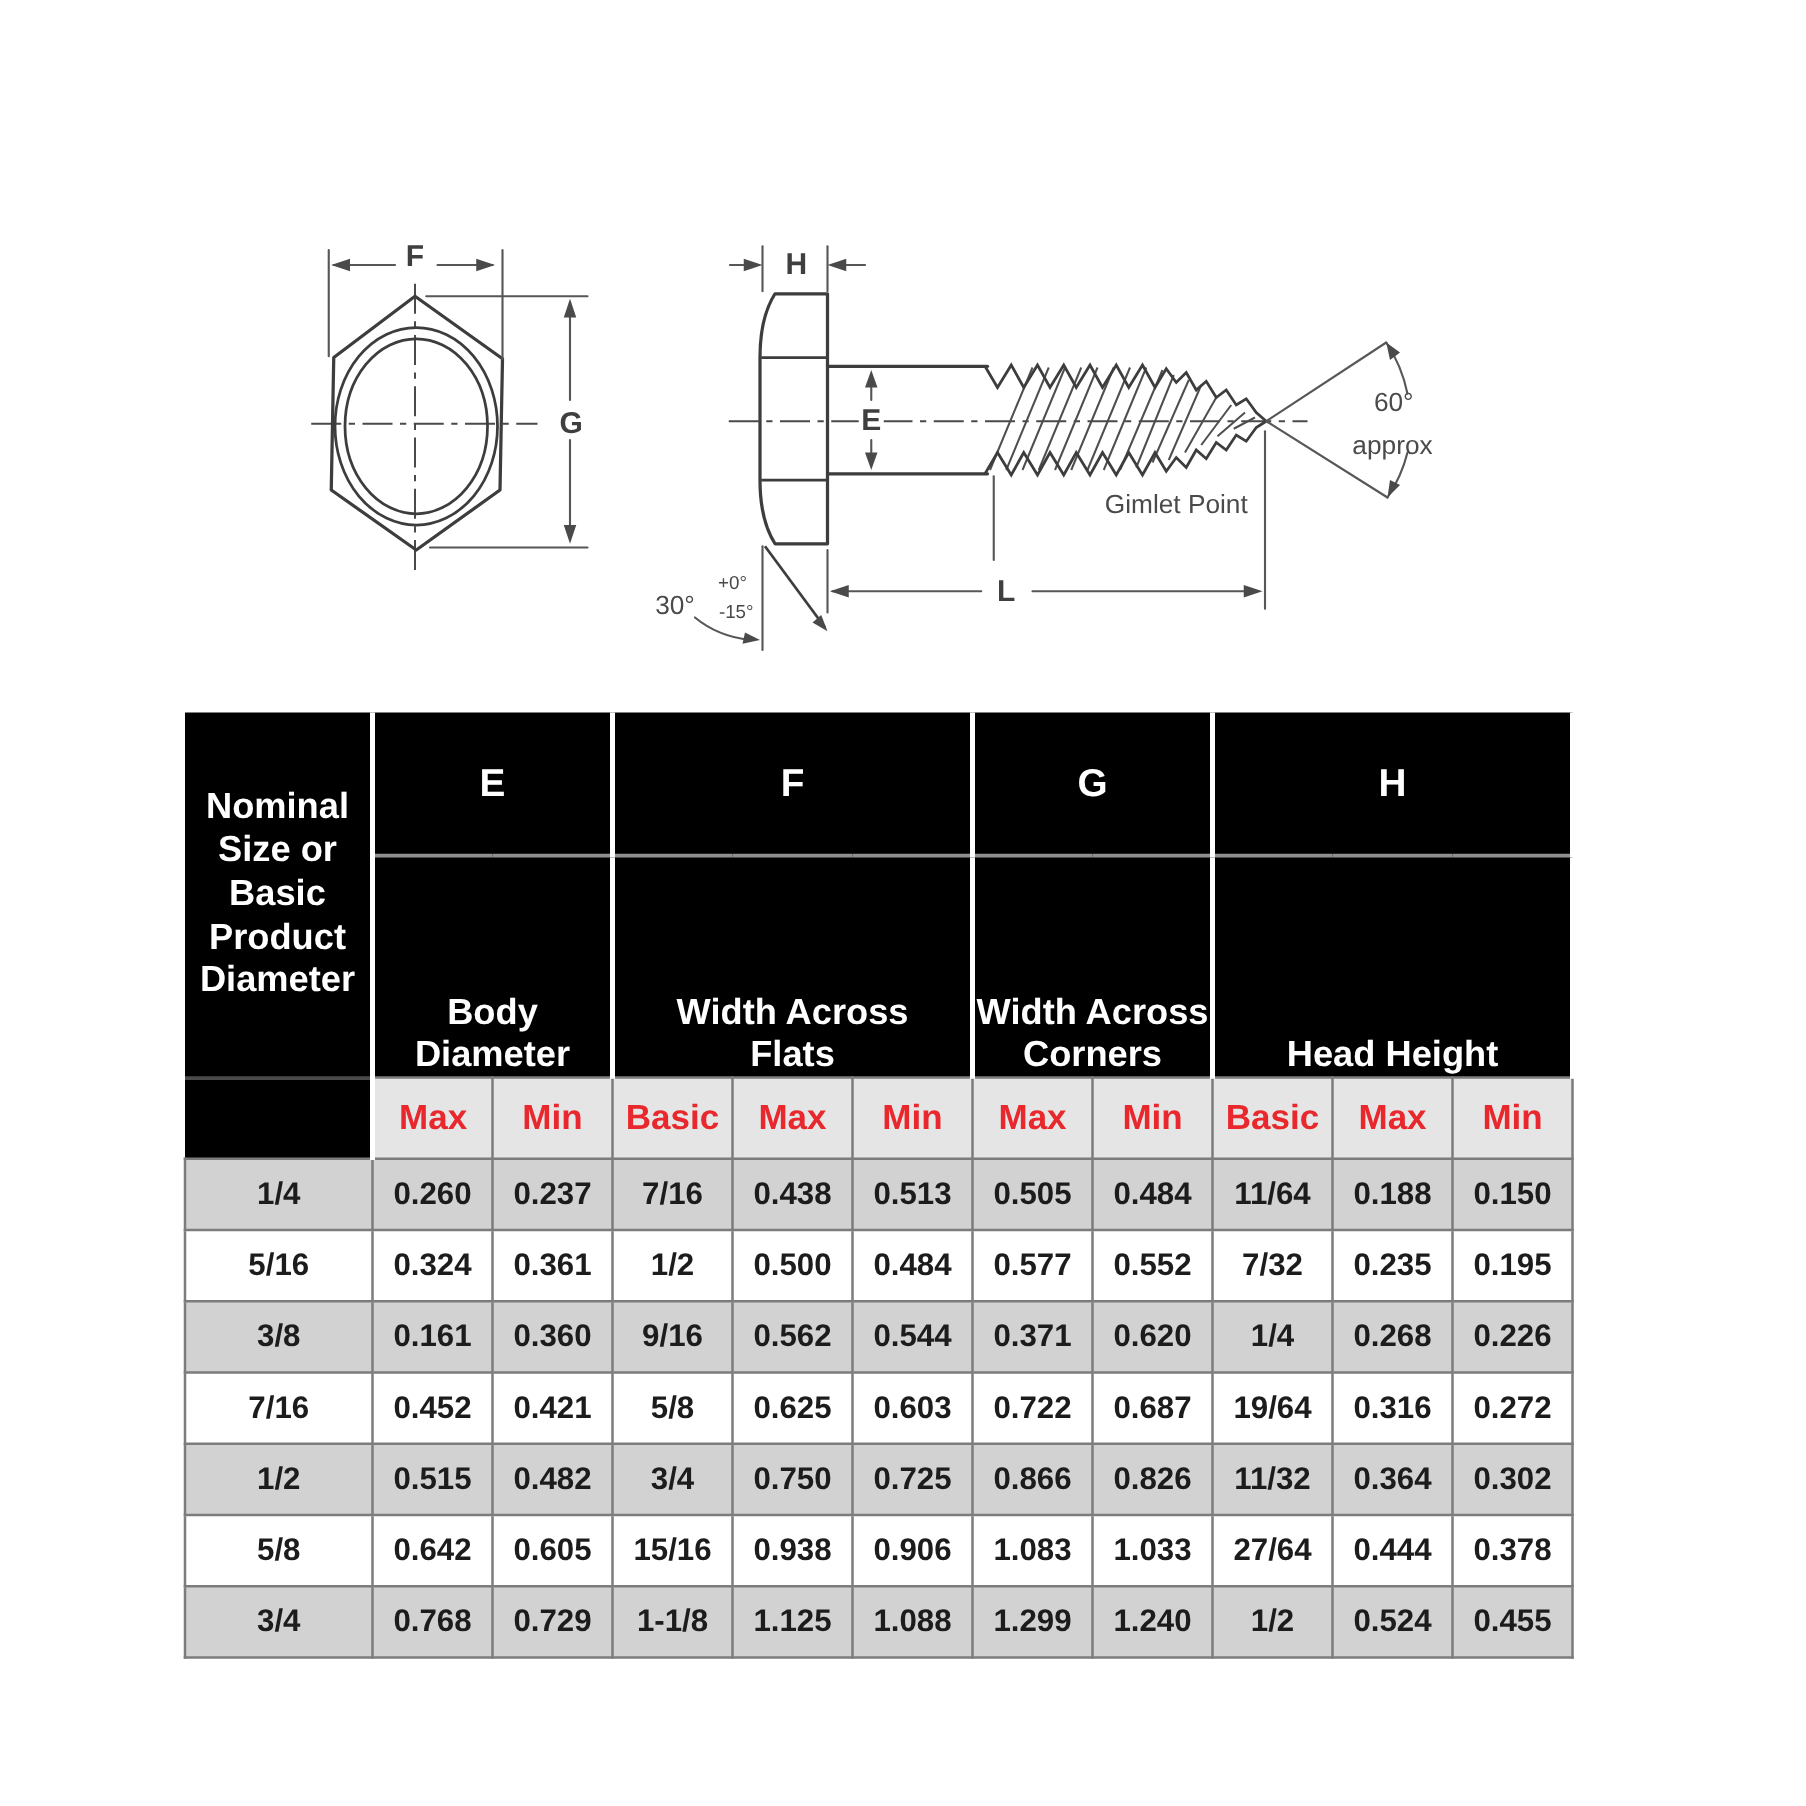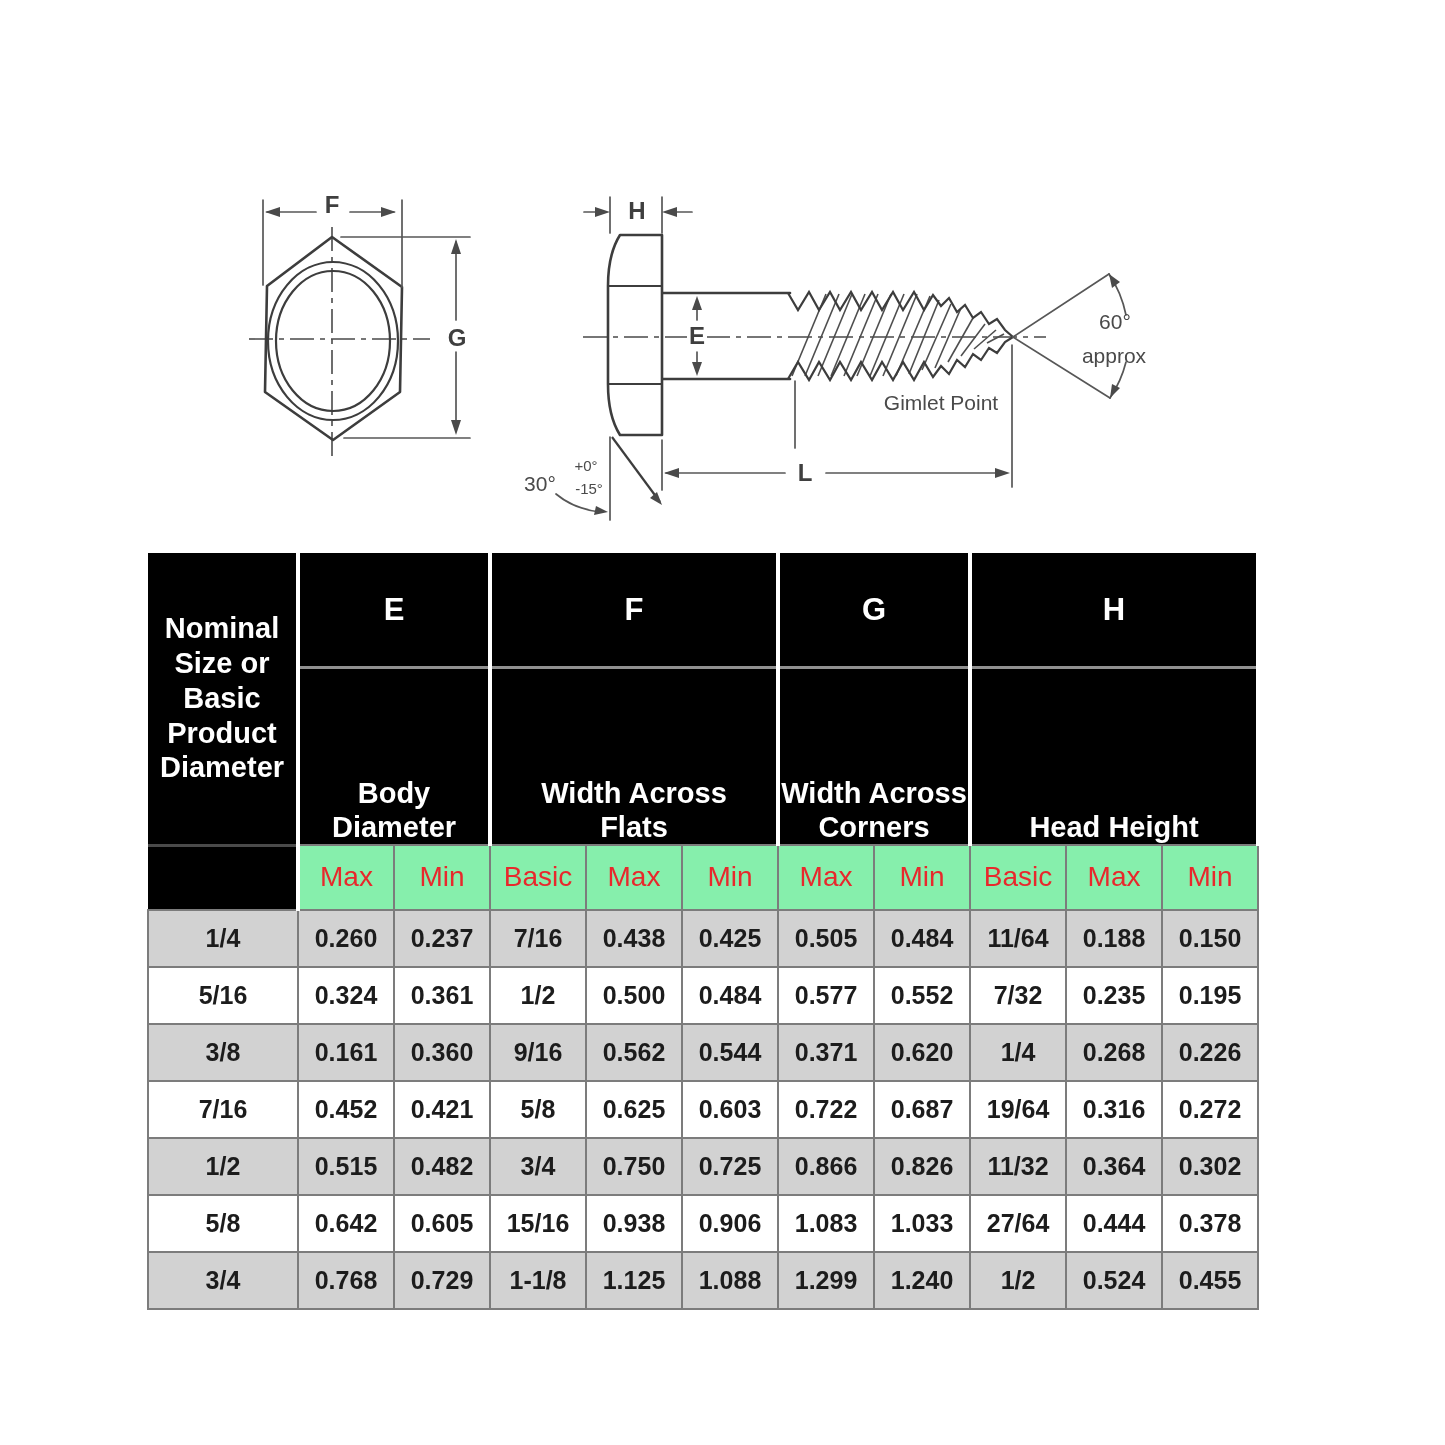--- a/index.html
+++ b/index.html
@@ -12,32 +12,32 @@
   .ol2{stroke:#3d3d3d;stroke-width:2.2;fill:none;}
   .thin{stroke:#575757;stroke-width:1.7;fill:none;stroke-linecap:round;}
   .cl{stroke:#4a4a4a;stroke-width:1.6;fill:none;stroke-dasharray:24 6 5 6;}
   .hatch{stroke:#4e4e4e;stroke-width:1.6;}
   .ah{fill:#4a4a4a;stroke:none;}
   .dlabel{fill:#3f3f3f;font-size:24px;font-weight:bold;}
   .nlabel{fill:#4a4a4a;font-size:21px;}
   .slabel{fill:#4a4a4a;font-size:15px;}
 
   
-  .spec-table{position:absolute;left:147px;top:553px;width:1110px;border-collapse:collapse;
+  .spec-table{position:absolute;left:147px;top:570px;width:1110px;border-collapse:collapse;
               table-layout:fixed;}
   .spec-table th,.spec-table td{padding:0;text-align:center;}
   .th-black{background:#000;color:#fff;font-weight:bold;}
   .corner-th{font-size:29px;line-height:1.2;white-space:pre-line;vertical-align:middle;
              border-right:4px solid #fff;}
   .letter-th{height:113px;font-size:31px;vertical-align:middle;
              border-left:4px solid #fff;border-right:4px solid #fff;border-bottom:3px solid #909090;}
   .name-th{height:175px;font-size:29px;line-height:1.18;white-space:pre-line;vertical-align:bottom;
            padding-bottom:10px;border-left:4px solid #14532d;border-right:4px solid #fff;}
   .corner-bottom{height:62px;border-top:3px solid #4a4a4a;border-right:4px solid #fff;}
-  .red-th{height:62px;background:#86efac;font-size:28px;font-weight:normal;
+  .red-th{height:62px;background:#e5e5e5;font-size:28px;font-weight:bold;
           border:2px solid #7c7c7c;}
   .spec-table tbody td{height:55px;font-size:25px;font-weight:bold;color:#1c1c1c;
           background:#fff;border:2px solid #7c7c7c;}
   .spec-table tbody tr.alt td{background:#d2d2d2;}
 </style>
 </head>
 <body>
 
 <div class="page">
 
@@ -207,21 +207,21 @@
         <th class="red-th" style="color: rgb(232, 40, 44);">Min</th>
       </tr>
     </thead>
     <tbody>
         <tr class="alt">
           <td>1/4</td>
           <td>0.260</td>
           <td>0.237</td>
           <td>7/16</td>
           <td>0.438</td>
-          <td>0.425</td>
+          <td>0.513</td>
           <td>0.505</td>
           <td>0.484</td>
           <td>11/64</td>
           <td>0.188</td>
           <td>0.150</td>
         </tr>
         <tr>
           <td>5/16</td>
           <td>0.324</td>
           <td>0.361</td>

